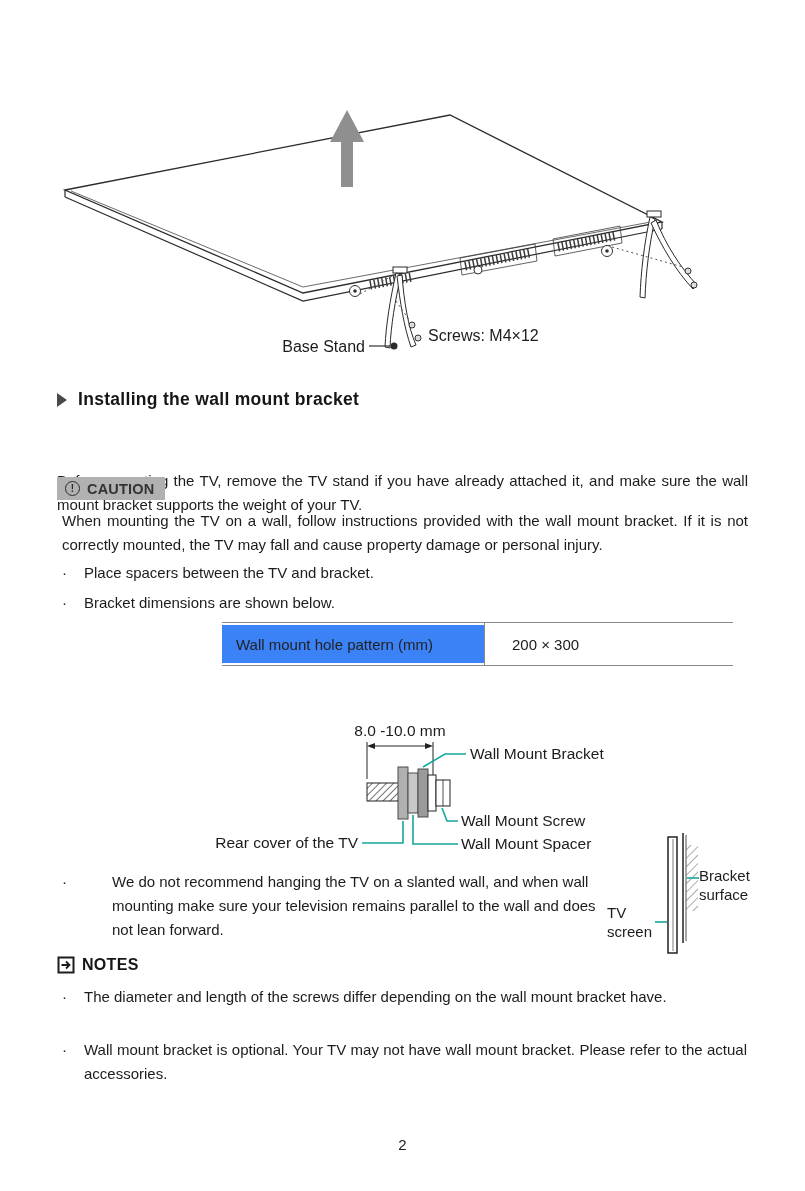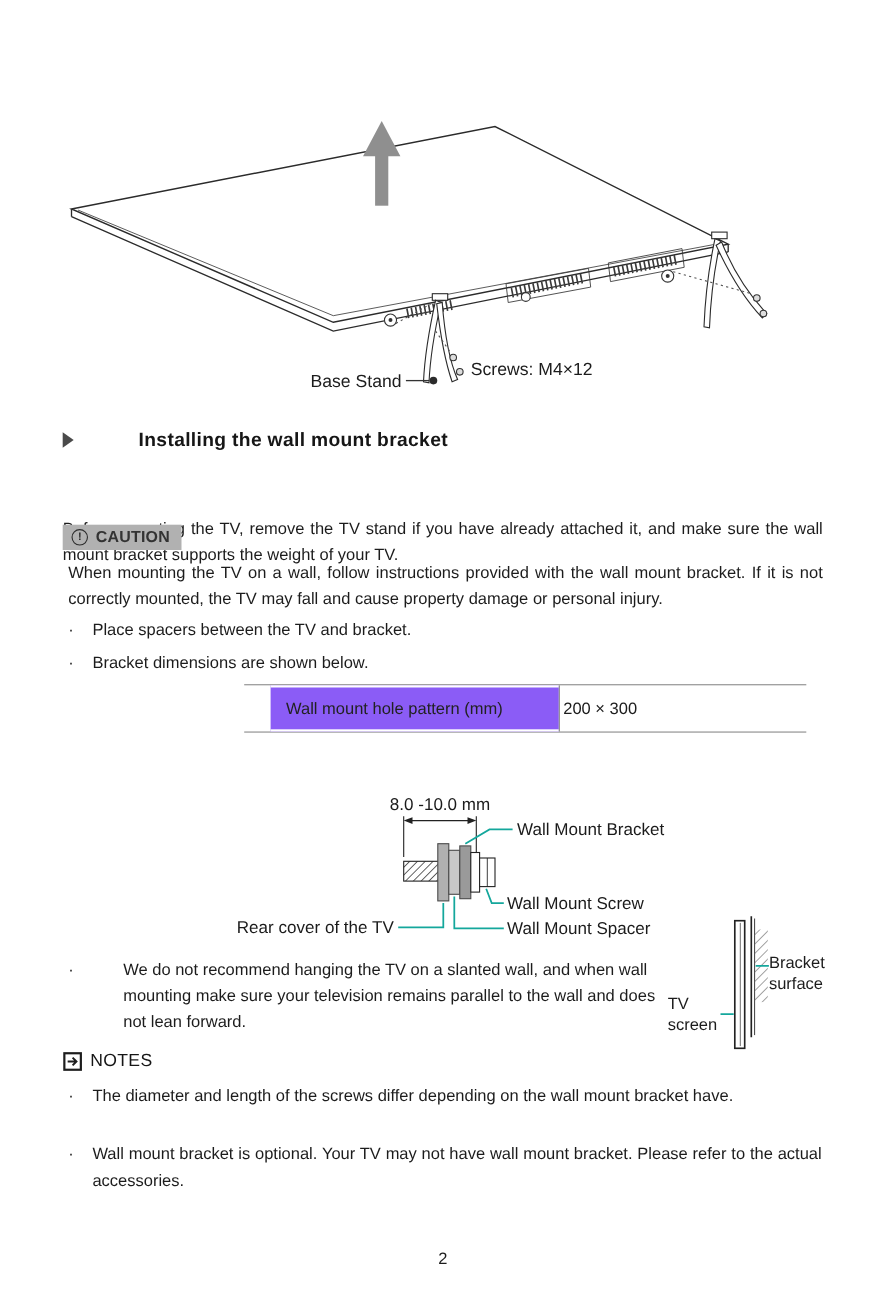--- a/index.html
+++ b/index.html
@@ -10,21 +10,21 @@
     color:#1c1c1c; overflow:hidden;
   }
 
   
   .tv-svg { position:absolute; left:40px; top:95px; width:720px; height:275px; }
   .tv-svg text { font-family:"Liberation Sans", sans-serif; font-size:16px; fill:#1c1c1c; }
 
   
   .section-head { position:absolute; left:57px; top:389px; display:flex; align-items:center; gap:11px; }
   .tri { width:0; height:0; border-left:10px solid #4a4a4a; border-top:7px solid transparent; border-bottom:7px solid transparent; }
-  .section-title { font-size:17.5px; font-weight:bold; letter-spacing:.3px; color:#161616;margin-left:48px; }
+  .section-title { font-size:17.5px; font-weight:bold; letter-spacing:.3px; color:#161616; }
 
   .intro { position:absolute; left:57px; top:421px; width:691px; font-size:15px; line-height:24px; text-align:justify;margin-top:48px; }
 
   
   .caution-badge { position:absolute; left:57px; top:477px; background:#b1b1b1; height:23px;
     display:flex; align-items:center; gap:7px; padding:0 11px 0 8px; }
   .caution-circle { width:15px; height:15px; border:1.5px solid #2c2c2c; border-radius:50%;
     display:flex; align-items:center; justify-content:center; font-size:10px; font-weight:bold; color:#2c2c2c; background:#b1b1b1; }
   .caution-label { font-size:14.5px; font-weight:bold; color:#333; letter-spacing:.2px; }
 
@@ -36,33 +36,33 @@
   #b-dimensions { left:62px; top:591px; }
   #b-slant { left:62px; top:870px; }
   #b-slant .txt { width:505px;margin-left:28px; }
   #b-note1 { left:62px; top:985px; }
   #b-note2 { left:62px; top:1038px; }
   #b-note1 .txt, #b-note2 .txt { width:663px; text-align:justify; }
 
   
   .spec-table { position:absolute; left:222px; top:622px; width:511px; border-top:1px solid #8a8a8a; font-size:15px; }
   .spec-row { display:flex; height:43px; border-bottom:1px solid #8a8a8a; }
-  .spec-label { width:262px; background:#8b5cf6; display:flex; align-items:center; padding-left:14px;
-    border-top:2px solid #fff; border-bottom:2px solid #fff; color:#222;margin-left:24px; }
-  .spec-value { flex:1; display:flex; align-items:center; padding-left:3px; border-left:1px solid #8a8a8a; }
+  .spec-label { width:262px; background:#3b82f6; display:flex; align-items:center; padding-left:14px;
+    border-top:2px solid #fff; border-bottom:2px solid #fff; color:#222; }
+  .spec-value { flex:1; display:flex; align-items:center; padding-left:27px; border-left:1px solid #8a8a8a; }
 
   
   .mount-svg { position:absolute; left:150px; top:715px; width:640px; height:240px; }
   .mount-svg text { font-family:"Liberation Sans", sans-serif; font-size:15.5px; fill:#1b1b1b; }
   .lbl-vertical { position:absolute; left:699px; top:866px; width:62px; font-size:15px; line-height:19px; }
   .lbl-tvscreen { position:absolute; left:607px; top:903px; width:50px; text-align:left; font-size:15px; line-height:19px; }
 
   
   .notes-head { position:absolute; left:57px; top:956px; display:flex; align-items:center; gap:7px; }
-  .notes-label { font-size:16px; font-weight:normal; letter-spacing:.3px; color:#161616; }
+  .notes-label { font-size:16px; font-weight:bold; letter-spacing:.3px; color:#161616; }
 
   .page-num { position:absolute; left:0; top:1136px; width:100%; text-align:center; font-size:15px; }
 </style>
 </head>
 <body>
 
 <svg class="tv-svg" viewBox="0 0 720 275">
 
   <g>
     <polygon points="25,95 410,20 622,127 263,198" fill="#ffffff" stroke="#2b2b2b" stroke-width="1.3"></polygon>

